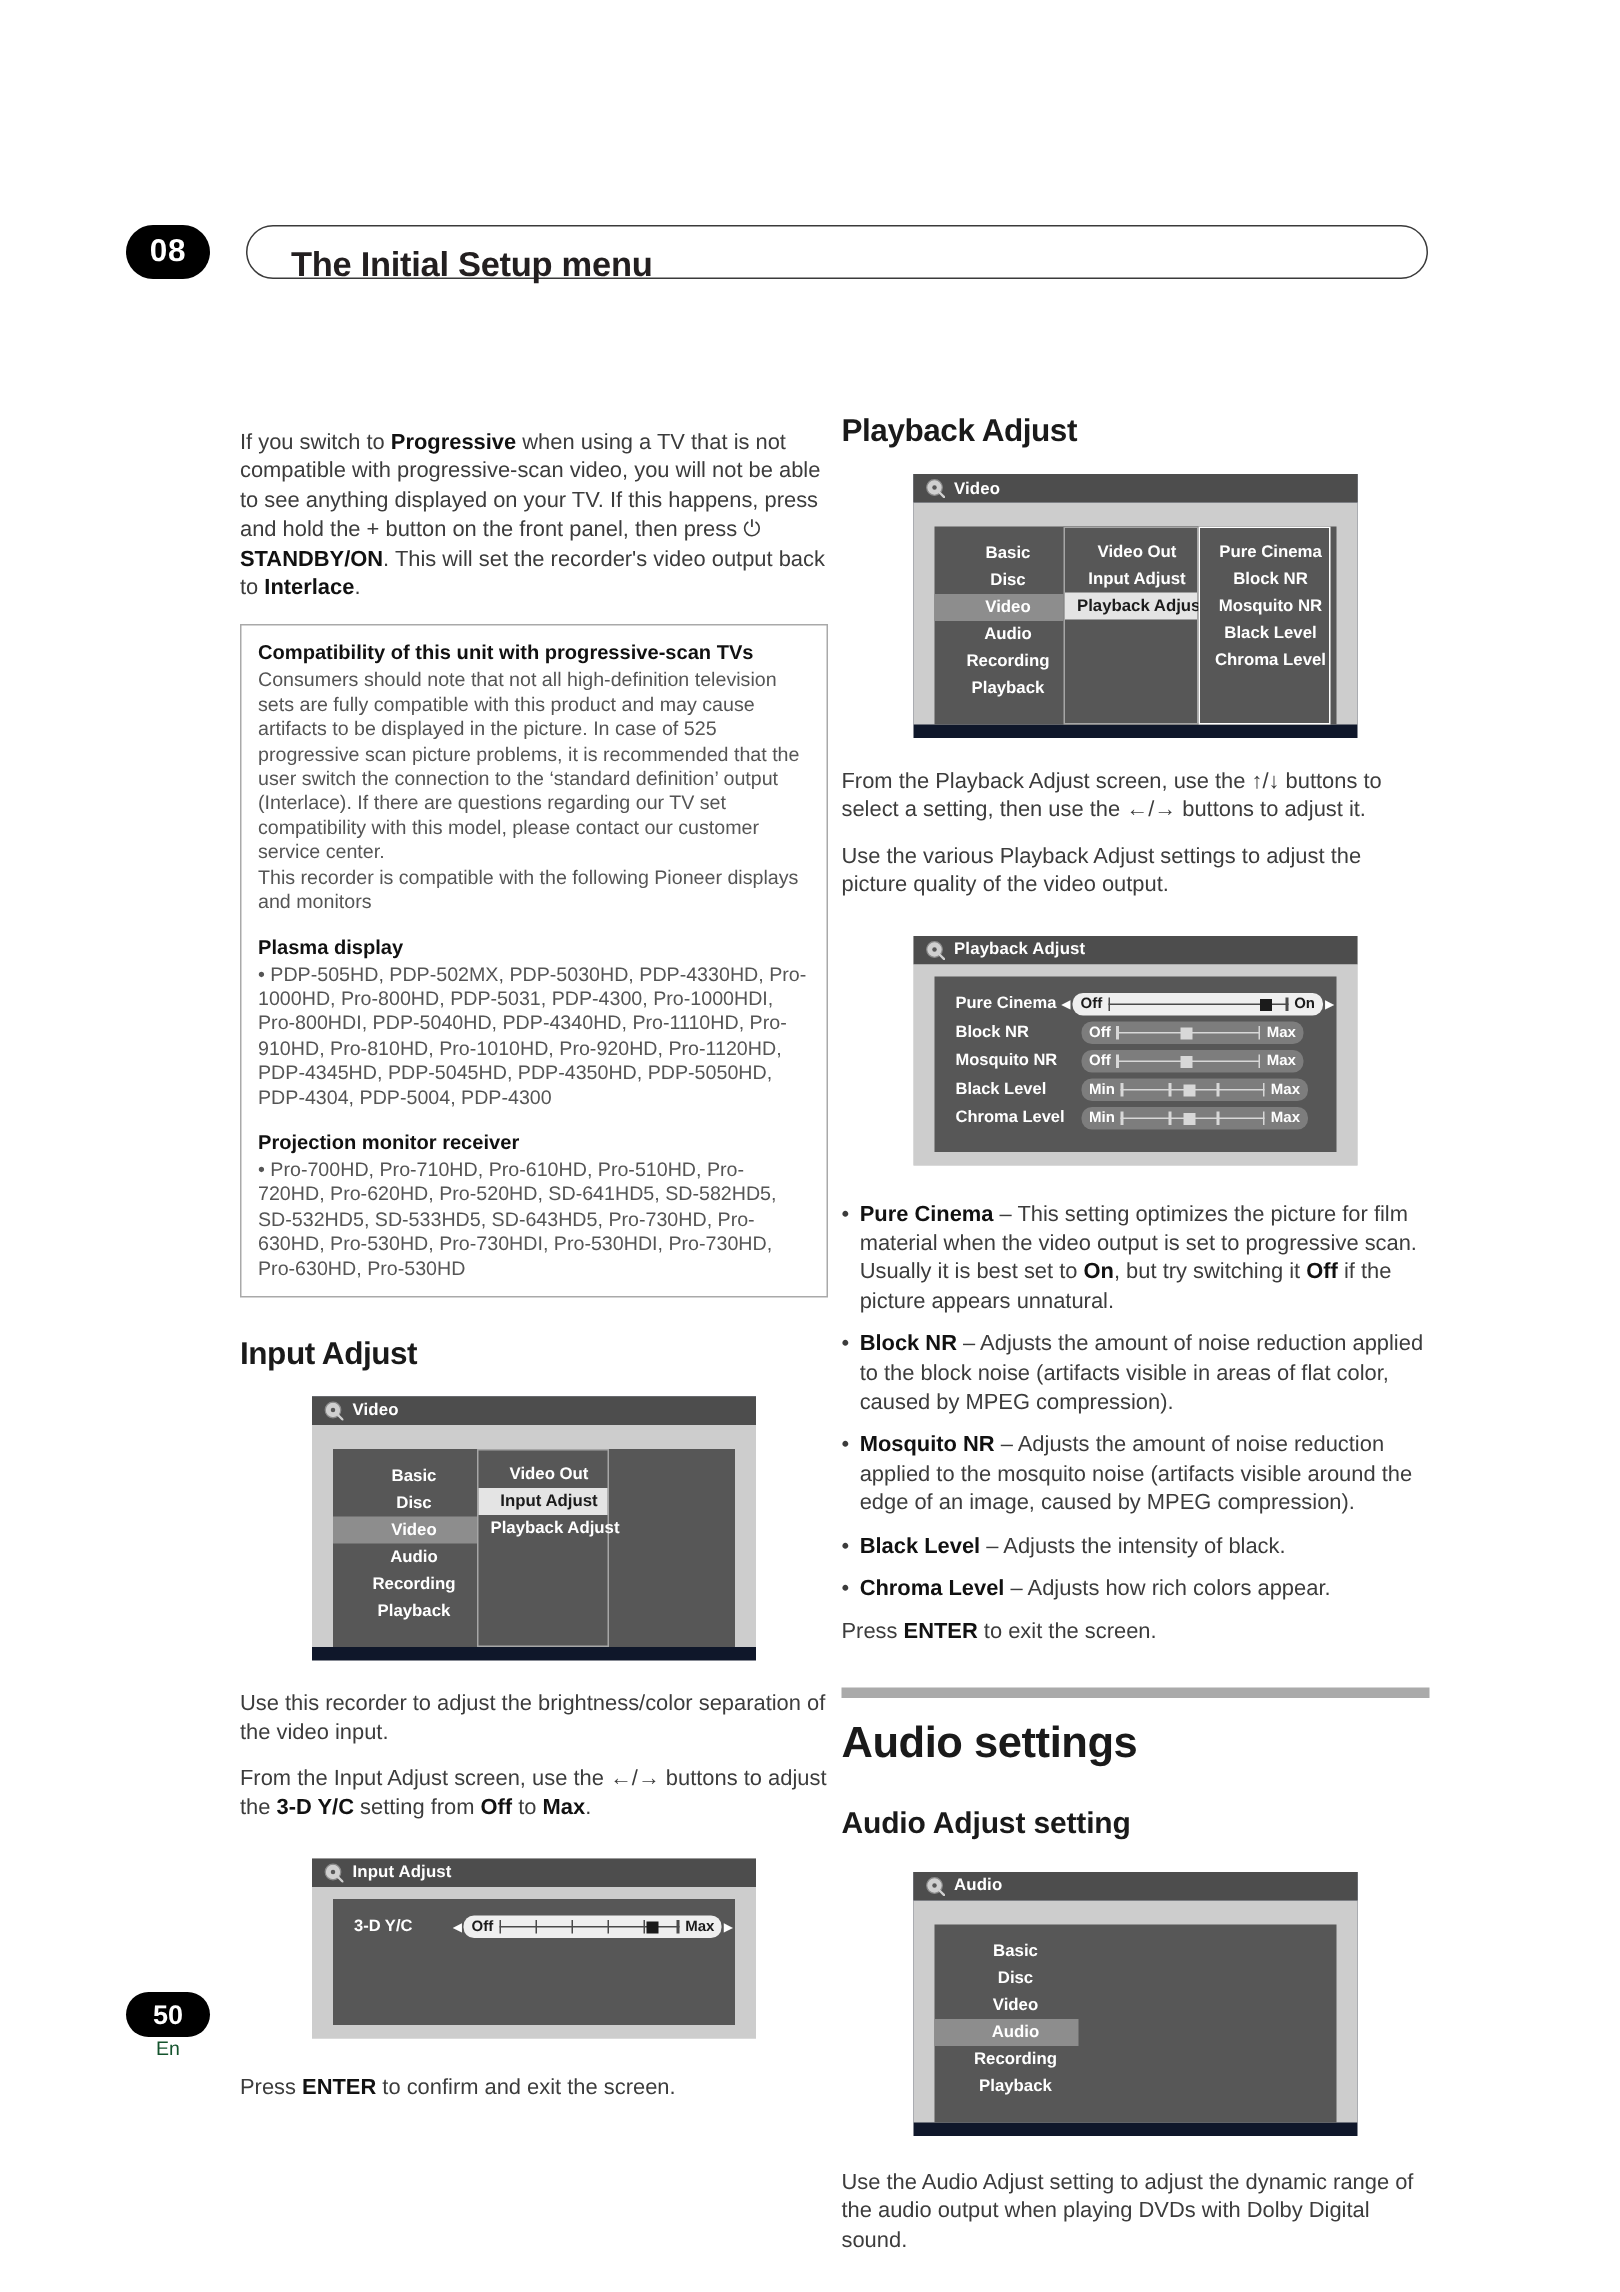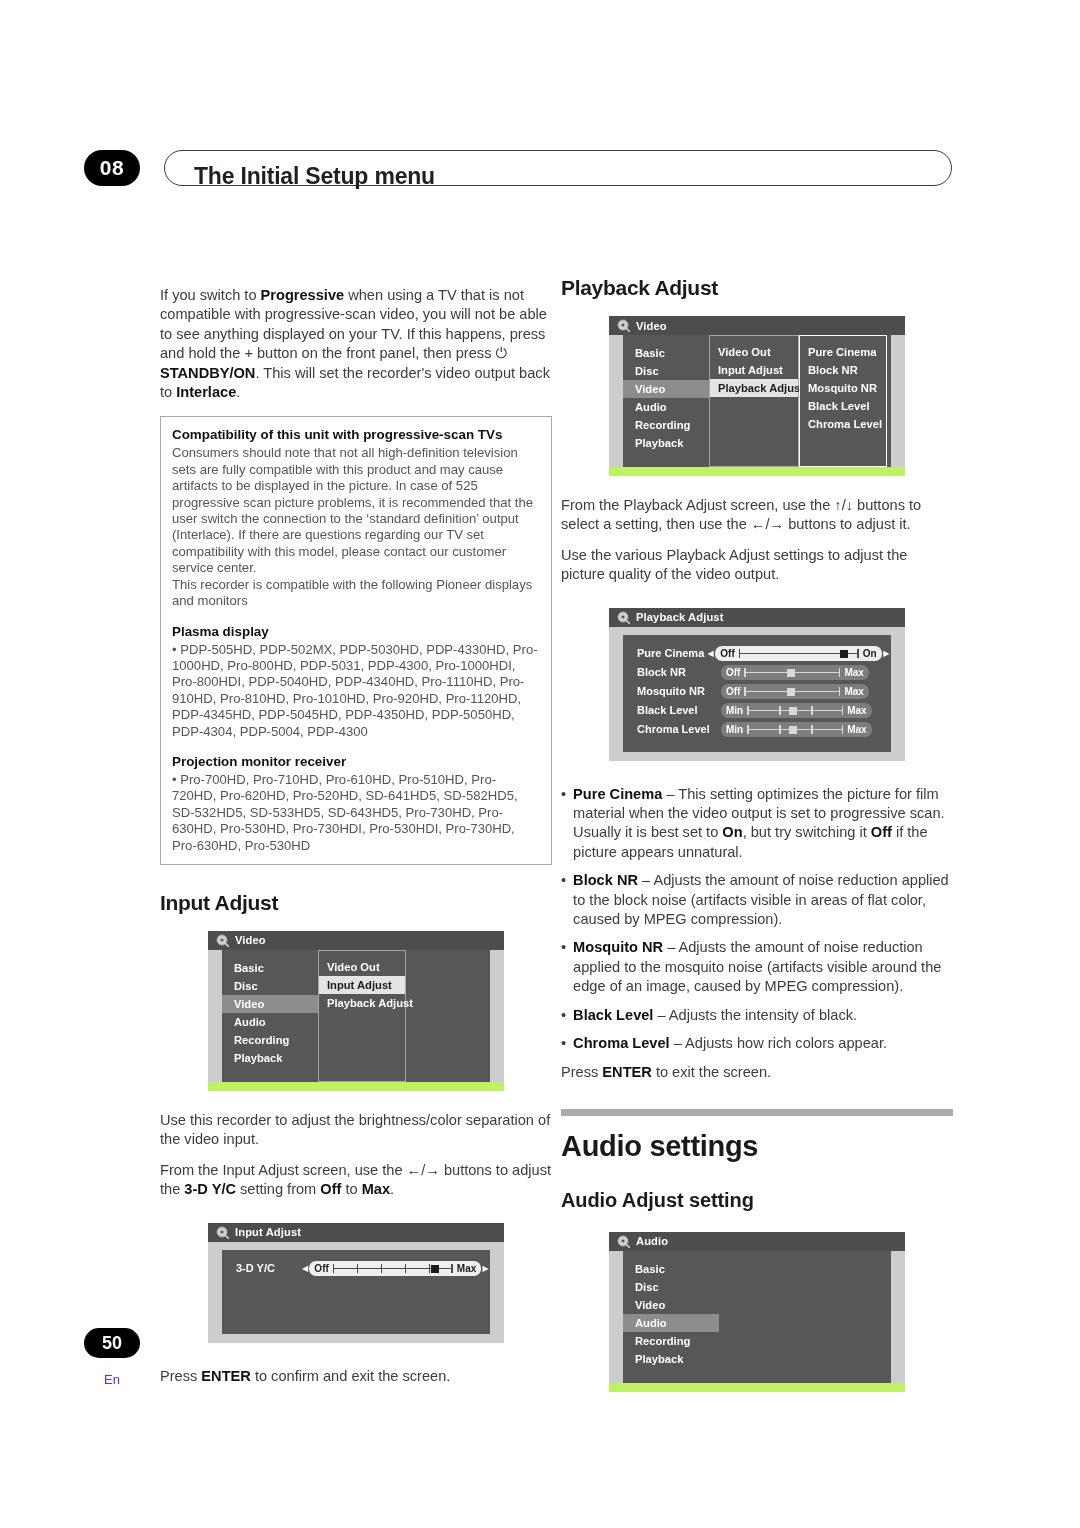--- a/index.html
+++ b/index.html
@@ -75,29 +75,29 @@
     font-size:13.4px; font-weight:bold; color:#111;
     margin:0 0 2px 0; line-height:17px;
   }
   .infobox p {
     font-size:13.1px; line-height:16.4px; color:#555;
     margin:0; text-align:left;
   }
   .infobox .spacer { height:13px; }
 
   
-  .osd { width:296px; background:#bef264; padding:0 0 9px 0; margin:0; }
+  .osd { width:296px; background:#0f172a; padding:0 0 9px 0; margin:0;text-align:center; }
   .osd.wide { width:296px; }
   .osd-titlebar {
     height:19px; background:#4d4d4d; color:#fff;
     display:flex; align-items:center; padding-left:8px; gap:6px;
   }
   .osd-titlebar .tb-text { font-size:11.2px; font-weight:bold; letter-spacing:0.1px; }
   .disc-icon { width:13px; height:13px; display:block; }
-  .osd-body { position:relative; background:#cdcdcd; padding:0 14px 0 14px; }
+  .osd-body { position:relative; background:#cdcdcd; padding:16px 14px 0 14px; }
   .osd-inner {
     position:relative; background:#575757; height:132px; display:flex;
   }
   .osd-col {
     padding:9px 0 0 0; position:relative;
   }
   .osd-col.first { width:96px; }
   .osd-item {
     height:18px; line-height:18px;
     color:#fff; font-size:11.2px; font-weight:bold;
@@ -157,21 +157,21 @@
 
   
   #footer { position:absolute; left:84px; top:1328px; }
   .page-badge {
     width:56px; height:30px; border-radius:15px; background:#000;
     color:#fff; font-size:18px; font-weight:bold;
     display:flex; align-items:center; justify-content:center;
   }
   .page-lang {
     text-align:center; width:56px; font-size:13px;
-    color:#6d28d9; margin-top:14px;
+    color:#14532d; margin-top:0;
   }
 
   .blk { margin-bottom:14px; }
 </style>
 </head>
 <body>
 
 <div id="page-header">
   <div class="chapter-badge">08</div>
   <div class="header-pill"></div>
@@ -465,18 +465,19 @@
               <div class="osd-item sel-grey">Audio</div>
               <div class="osd-item">Recording</div>
               <div class="osd-item">Playback</div>
             </div>
         </div>
       </div>
     </div>
   </div>
 
   <div style="height:22px"></div>
+  <p class="body">Use the Audio Adjust setting to adjust the dynamic range of the audio output when playing DVDs with Dolby Digital sound.</p>
 </div>
 
 <div id="footer">
   <div class="page-badge">50</div>
   <div class="page-lang">En</div>
 </div>
 
 </body></html>

